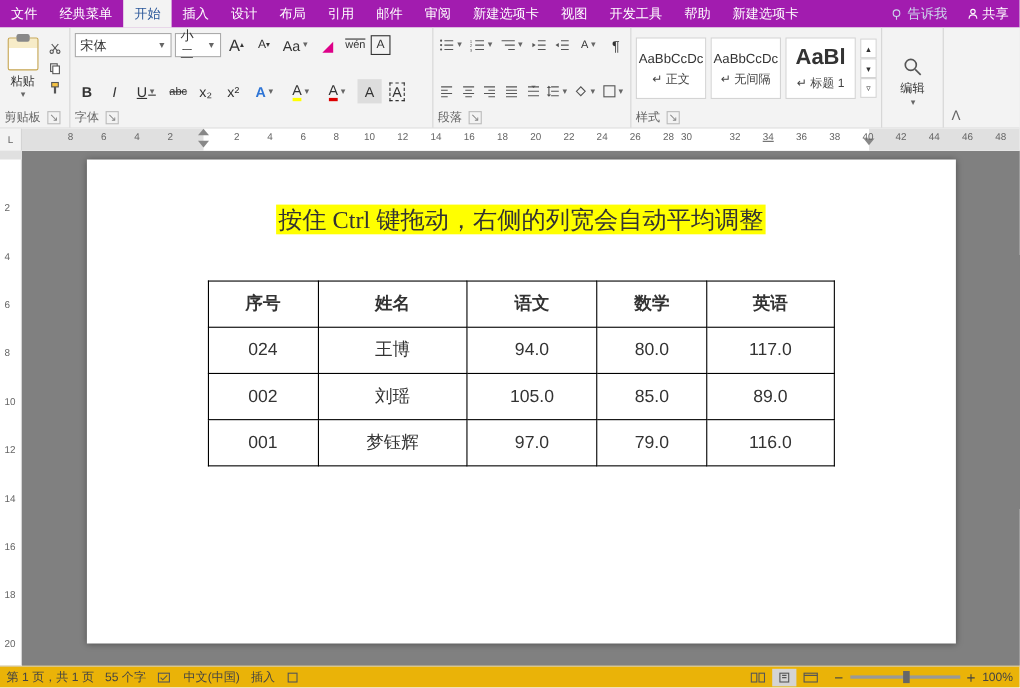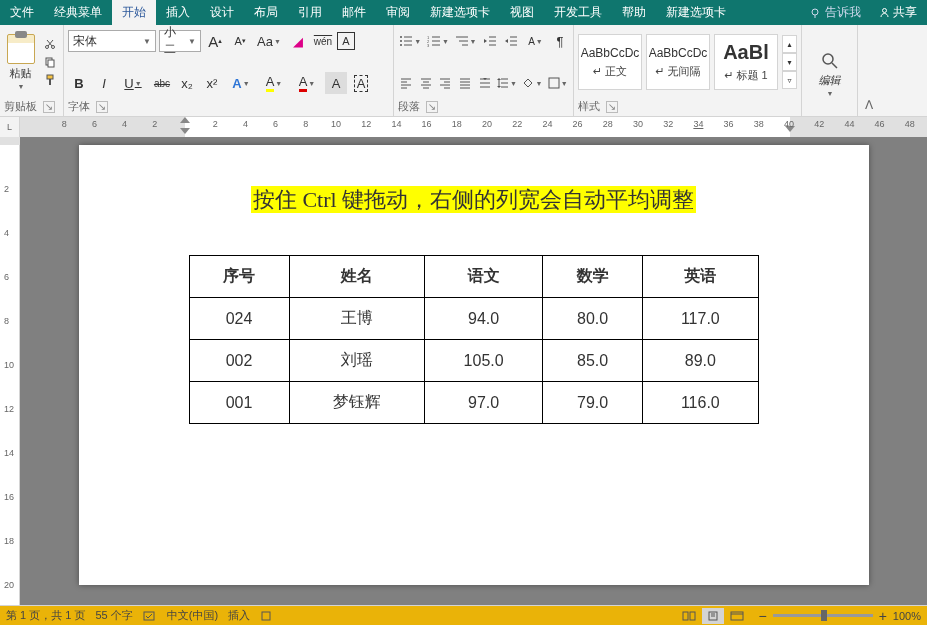--- a/index.html
+++ b/index.html
@@ -1,17 +1,17 @@
 <!DOCTYPE html>
 <html><head>
 <meta charset="utf-8">
 <style>
 *{box-sizing:border-box;margin:0;padding:0;font-family:"Microsoft YaHei",SimSun,sans-serif;}
 body{width:927px;height:625px;background:#e6e6e6;overflow:hidden;font-size:12px;color:#333;}
-.menubar{height:25px;background:#0f766e;display:flex;align-items:center;color:#fff;}
+.menubar{height:25px;background:#a21caf;display:flex;align-items:center;color:#fff;}
 .menubar .tab{padding:0 10px;height:25px;line-height:25px;cursor:pointer;font-size:12px;}
 .menubar .tab.active{background:#f3f3f3;color:#2b579a;}
 .menubar .spacer{flex:1;}
 .menubar .tellme{display:flex;align-items:center;gap:4px;padding:0 8px;color:#cdd9ec;}
 .menubar .share{padding:0 10px;display:flex;align-items:center;gap:3px;}
 .ribbon{height:92px;background:#f3f3f3;border-bottom:1px solid #d4d4d4;display:flex;}
 .group{border-right:1px solid #d4d4d4;display:flex;flex-direction:column;padding:2px 4px 0 4px;}
 .group-label{text-align:center;font-size:11px;color:#666;padding:2px 0;display:flex;justify-content:flex-start;align-items:center;gap:6px;}
 .group-body{flex:1;display:flex;align-items:center;gap:4px;}
 .clipboard-group{width:64px;}
@@ -31,21 +31,21 @@
 .btn.wide{width:30px;}
 .drop{font-size:7px;color:#666;margin-left:1px;}
 .para-group{width:180px;}
 .styles-group{width:228px;}
 .style-tile{width:68px;height:56px;border:1px solid #d4d4d4;background:#fff;display:flex;flex-direction:column;align-items:center;justify-content:center;font-size:11px;}
 .style-tile .preview{font-size:12px;margin-bottom:4px;color:#333;}
 .style-tile.big .preview{font-size:20px;font-weight:bold;}
 .style-tile .lbl{font-size:11px;color:#444;}
 .style-nav{width:16px;display:flex;flex-direction:column;}
 .style-nav div{height:18px;border:1px solid #d4d4d4;display:flex;align-items:center;justify-content:center;font-size:8px;background:#fff;}
-.edit-group{width:56px;padding-top:6px;font-style:italic;}
+.edit-group{width:56px;padding-top:6px;}
 .edit-btn{display:flex;flex-direction:column;align-items:center;gap:2px;}
 .launcher{font-size:10px;color:#888;border:1px solid #bbb;width:12px;height:12px;display:flex;align-items:center;justify-content:center;}
 .collapse{width:22px;display:flex;align-items:end;justify-content:center;padding-bottom:4px;color:#666;}
 .ruler-row{height:20px;background:#fff;border-bottom:1px solid #d4d4d4;display:flex;align-items:center;position:relative;font-size:9px;color:#666;}
 .ruler-row .corner{width:20px;height:20px;background:#f3f3f3;border-right:1px solid #d4d4d4;display:flex;align-items:center;justify-content:center;font-size:9px;}
 .ruler-h{flex:1;position:relative;height:20px;background:#fff;}
 .ruler-h .margin{position:absolute;top:0;height:20px;background:#e0e0e0;}
 .tick{position:absolute;top:2px;font-size:9px;transform:translateX(-50%);}
 .indent{position:absolute;top:0;width:10px;height:18px;}
 .indent .tri{width:0;height:0;border-left:5px solid transparent;border-right:5px solid transparent;}
@@ -391,21 +391,21 @@
       <span class="tick" style="left: 316px;">10</span>
       <span class="tick" style="left: 346.2px;">12</span>
       <span class="tick" style="left: 376.4px;">14</span>
       <span class="tick" style="left: 406.6px;">16</span>
       <span class="tick" style="left: 436.8px;">18</span>
       <span class="tick" style="left: 467px;">20</span>
       <span class="tick" style="left: 497.2px;">22</span>
       <span class="tick" style="left: 527.4px;">24</span>
       <span class="tick" style="left: 557.6px;">26</span>
       <span class="tick" style="left: 587.8px;">28</span>
-      <span class="tick" style="left: 618px;">30</span>
+      <span class="tick" style="left: 604px;">30</span>
       <span class="tick" style="left: 648.2px;">32</span>
       <span class="tick" style="left: 678.4px; text-decoration: underline;">34</span>
       <span class="tick" style="left: 708.6px;">36</span>
       <span class="tick" style="left: 738.8px;">38</span>
       <span class="tick" style="left: 769px;">40</span>
       <span class="tick" style="left: 799.2px;">42</span>
       <span class="tick" style="left: 829.4px;">44</span>
       <span class="tick" style="left: 859.6px;">46</span>
       <span class="tick" style="left: 889.8px;">48</span>
     </div>

